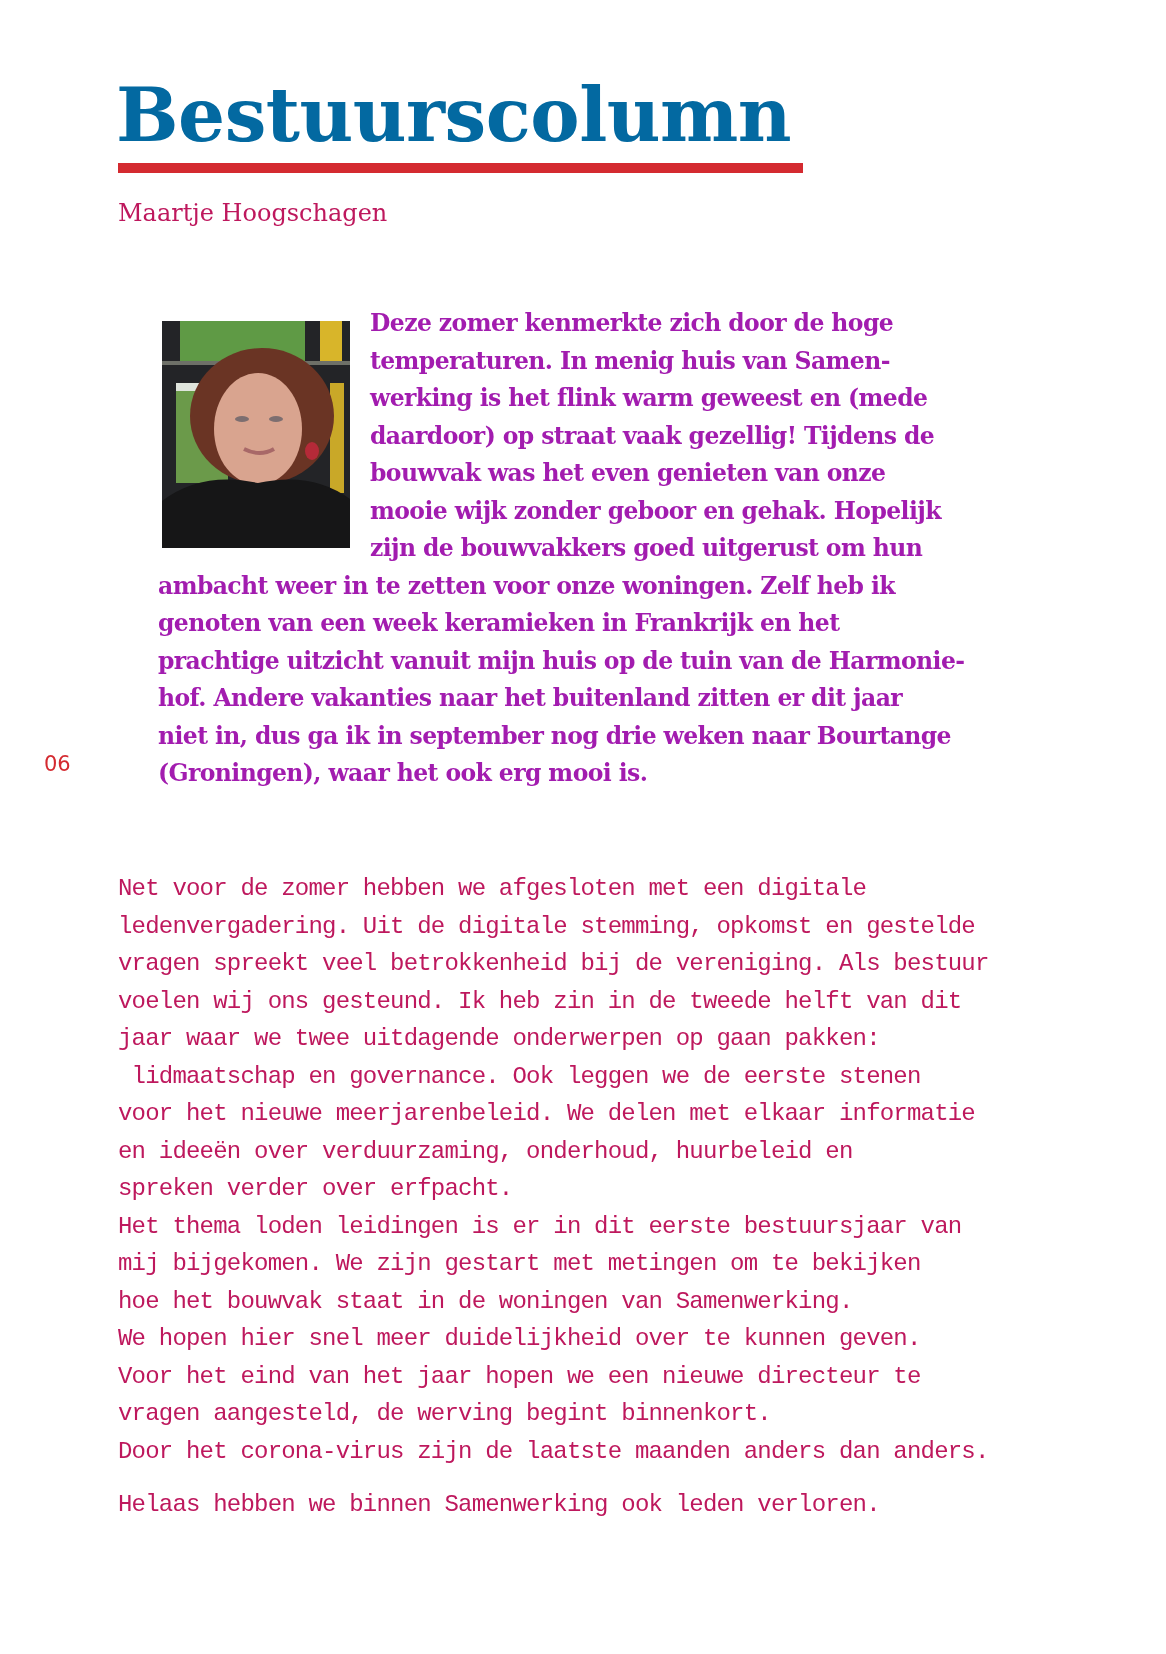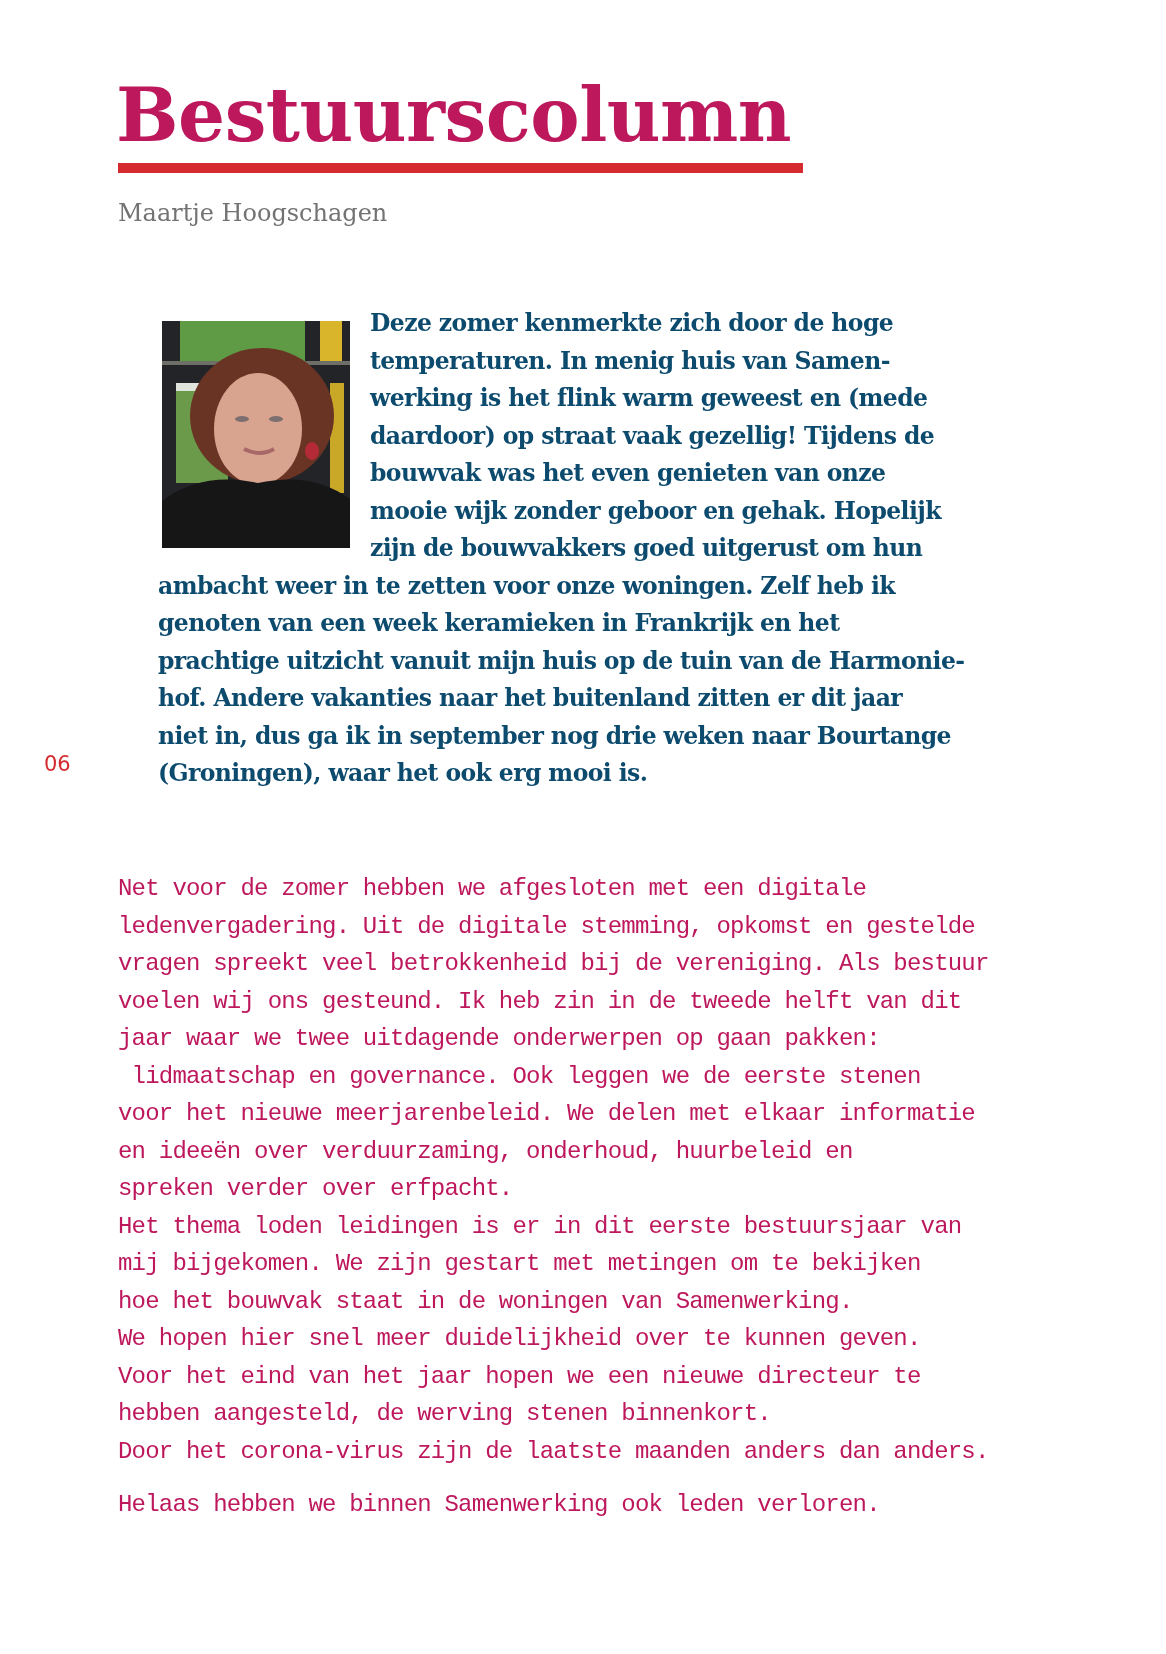--- a/index.html
+++ b/index.html
@@ -1,41 +1,41 @@
 <!DOCTYPE html>
 <html><head>
 <meta charset="utf-8">
 <style>
   html, body { margin: 0; padding: 0; background: #ffffff; }
   body { width: 1166px; height: 1654px; position: relative; overflow: hidden; }
   .title {
     position: absolute; left: 116px; top: 70px;
     font-family: "DejaVu Serif", serif; font-weight: bold;
-    font-size: 74px; line-height: 90px; color: #be185d;
+    font-size: 74px; line-height: 90px; color: #0369a1;
     letter-spacing: -0.5px; margin: 0; white-space: nowrap;
   }
   .title-rule {
     position: absolute; left: 118px; top: 163px; width: 685px; height: 10px;
     background: #d42a30;
   }
   .author {
     position: absolute; left: 118px; top: 196px;
     font-family: "DejaVu Serif", serif; font-size: 24px; line-height: 34px;
-    color: #737373; margin: 0; white-space: nowrap;
+    color: #be185d; margin: 0; white-space: nowrap;
   }
   .photo {
     position: absolute; left: 162px; top: 321px; width: 188px; height: 227px;
     overflow: hidden; background: #1d1d1f;
   }
   .photo svg { display: block; width: 100%; height: 100%; }
   .intro { position: absolute; left: 0; top: 0; width: 100%; }
   .intro-line {
     position: absolute; white-space: nowrap;
     font-family: "DejaVu Serif", serif; font-weight: bold;
-    font-size: 23.5px; line-height: 37.5px; color: #0c4a6e;
+    font-size: 23.5px; line-height: 37.5px; color: #a21caf;
     letter-spacing: -0.6px;
   }
   .page-number {
     position: absolute; left: 44px; top: 751px;
     font-family: "DejaVu Sans", sans-serif; font-size: 21px; line-height: 26px;
     color: #d42a30;
   }
   .body-line {
     position: absolute; left: 118px; white-space: nowrap;
     font-family: Liberation Mono, monospace; font-size: 24px; line-height: 37.5px;
@@ -94,16 +94,16 @@
   <div class="body-line" style="top:1020px;">jaar waar we twee uitdagende onderwerpen op gaan pakken:</div>
   <div class="body-line" style="top:1057.5px; white-space:pre;"> lidmaatschap en governance. Ook leggen we de eerste stenen</div>
   <div class="body-line" style="top:1095px;">voor het nieuwe meerjarenbeleid. We delen met elkaar informatie</div>
   <div class="body-line" style="top:1132.5px;">en ideeën over verduurzaming, onderhoud, huurbeleid en</div>
   <div class="body-line" style="top:1170px;">spreken verder over erfpacht.</div>
   <div class="body-line" style="top:1207.5px;">Het thema loden leidingen is er in dit eerste bestuursjaar van</div>
   <div class="body-line" style="top:1245px;">mij bijgekomen. We zijn gestart met metingen om te bekijken</div>
   <div class="body-line" style="top:1282.5px;">hoe het bouwvak staat in de woningen van Samenwerking.</div>
   <div class="body-line" style="top:1320px;">We hopen hier snel meer duidelijkheid over te kunnen geven.</div>
   <div class="body-line" style="top:1357.5px;">Voor het eind van het jaar hopen we een nieuwe directeur te</div>
-  <div class="body-line" style="top:1395px;">hebben aangesteld, de werving stenen binnenkort.</div>
+  <div class="body-line" style="top:1395px;">vragen aangesteld, de werving begint binnenkort.</div>
   <div class="body-line" style="top:1432.5px;">Door het corona-virus zijn de laatste maanden anders dan anders.</div>
   <div class="body-line" style="top:1470px;margin-top:16px;">Helaas hebben we binnen Samenwerking ook leden verloren.</div>
 </div>
 
 </body></html>

